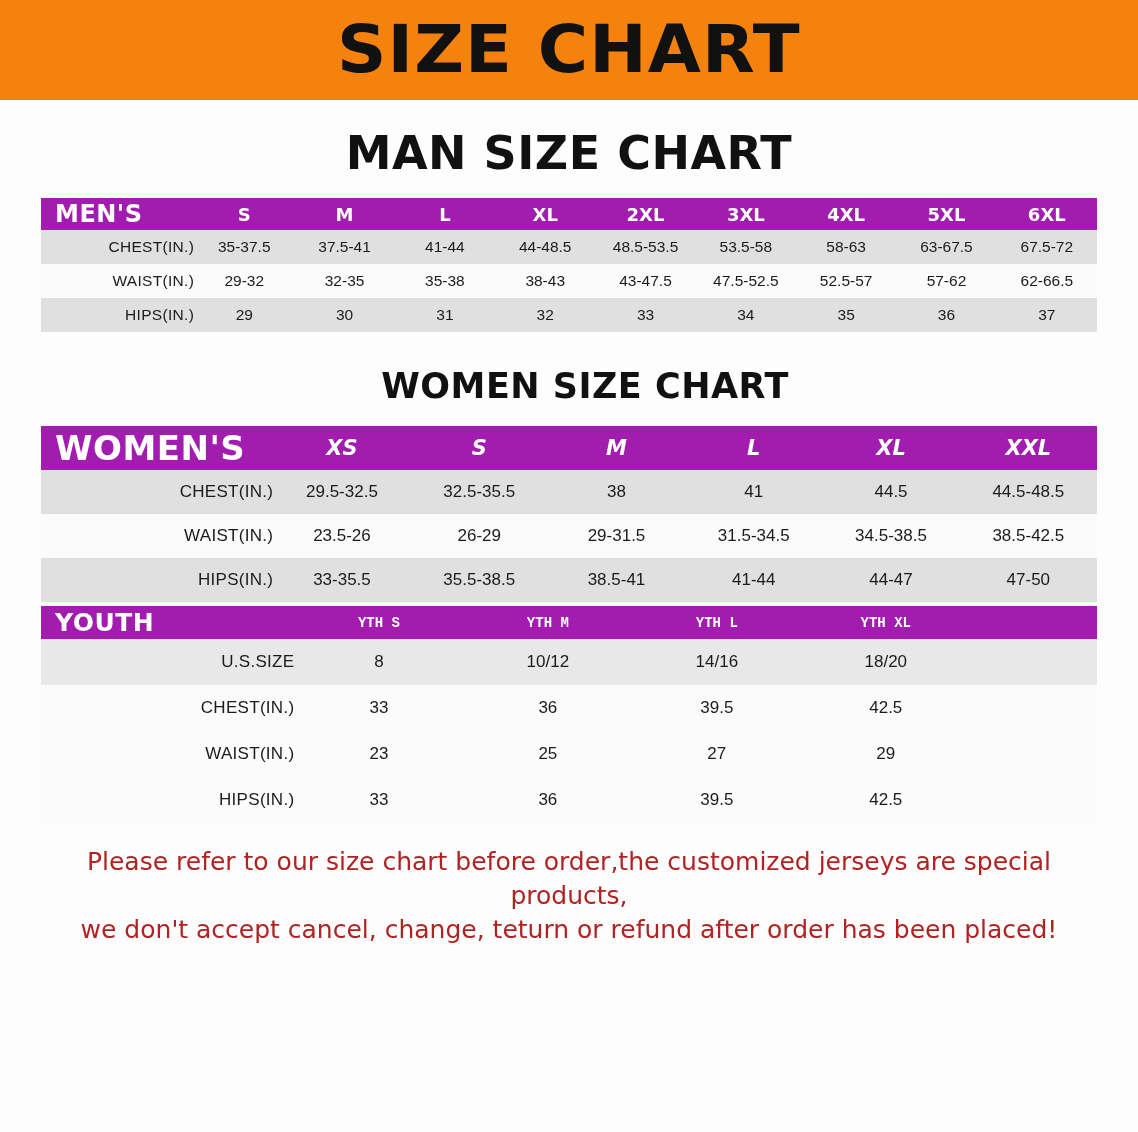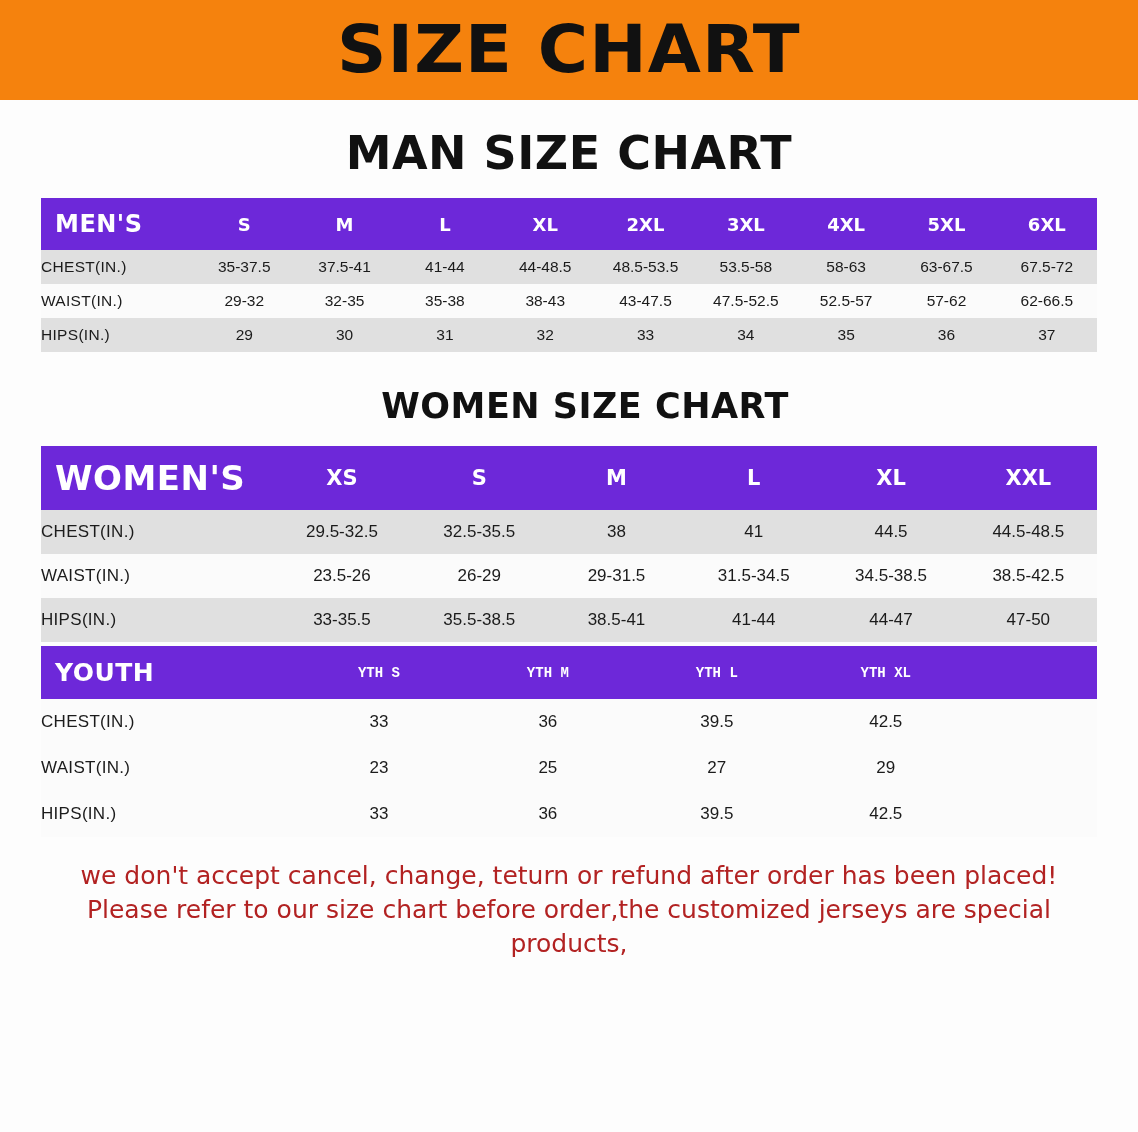--- a/index.html
+++ b/index.html
@@ -54,59 +54,59 @@
   .table-wrap {
     margin: 0 auto;
     width: 1056px;
   }
   table {
     width: 100%;
     border-collapse: collapse;
     table-layout: fixed;
   }
   thead th {
-    background: #6d28d9;
+    background: #a21caf;
     color: #ffffff;
     font-family: "DejaVu Sans", sans-serif;
     font-weight: bold;
-    padding: 12px 0;
+    padding: 2px 0;
   }
   thead th.head-label {
     text-align: left;
     padding-left: 14px;
     font-size: 23px;
     letter-spacing: 0.5px;
   }
   thead th.head-size {
     text-align: center;
     font-size: 19px;
     font-weight: bold;
   }
   tbody td {
     font-family: "Liberation Sans", sans-serif;
     color: #1b1b1b;
     font-size: 16.5px;
     text-align: center;
     padding: 9px 0;
   }
   tbody td.row-label {
-    text-align: left;
+    text-align: right;
     letter-spacing: 0.3px;
   }
   tbody tr.shade td { background: #e0e0e0; }
   tbody tr.plain td { background: #fbfbfb; }
 
   
   #men-table thead th.head-size { font-size: 18px; }
   #men-table tbody td { font-size: 15.5px; padding: 8px 0; }
   #men-table thead th.head-label { font-size: 24px; }
 
   
   #women-table thead th.head-label { font-size: 34px; }
-  #women-table thead th.head-size { font-size: 21px; }
+  #women-table thead th.head-size { font-size: 21px; font-style: italic; }
   #women-table tbody td { font-size: 17px; padding: 12px 0; }
 
   
   #youth-table thead th.head-label { font-size: 25px; }
   #youth-table thead th.head-size { font-size: 14px; font-family: Liberation Mono, monospace; }
   #youth-table tbody td { font-size: 17px; padding: 13px 0; }
   #youth-table tbody tr td { background: #fbfbfb; }
   #youth-table tbody tr.shade td { background: #e8e8e8; }
 
   .table-block { margin-top: 18px; }
@@ -257,20 +257,28 @@
         <tr>
           <th class="head-label">YOUTH</th>
           <th class="head-size">YTH S</th>
           <th class="head-size">YTH M</th>
           <th class="head-size">YTH L</th>
           <th class="head-size">YTH XL</th>
           <th></th>
         </tr>
       </thead>
       <tbody>
+        <tr class="shade">
+          <td class="row-label">U.S.SIZE</td>
+          <td>8</td>
+          <td>10/12</td>
+          <td>14/16</td>
+          <td>18/20</td>
+          <td></td>
+        </tr>
         <tr class="plain">
           <td class="row-label">CHEST(IN.)</td>
           <td>33</td>
           <td>36</td>
           <td>39.5</td>
           <td>42.5</td>
           <td></td>
         </tr>
         <tr class="plain">
           <td class="row-label">WAIST(IN.)</td>
@@ -286,17 +294,17 @@
           <td>36</td>
           <td>39.5</td>
           <td>42.5</td>
           <td></td>
         </tr>
       </tbody>
     </table>
   </div>
 
   <div class="note">
+    <span class="line">Please refer to our size chart before order,the customized jerseys are special products,</span>
     <span class="line">we don't accept cancel, change, teturn or refund after order has been placed!</span>
-    <span class="line">Please refer to our size chart before order,the customized jerseys are special products,</span>
   </div>
 
 </div>
 
 </body></html>

